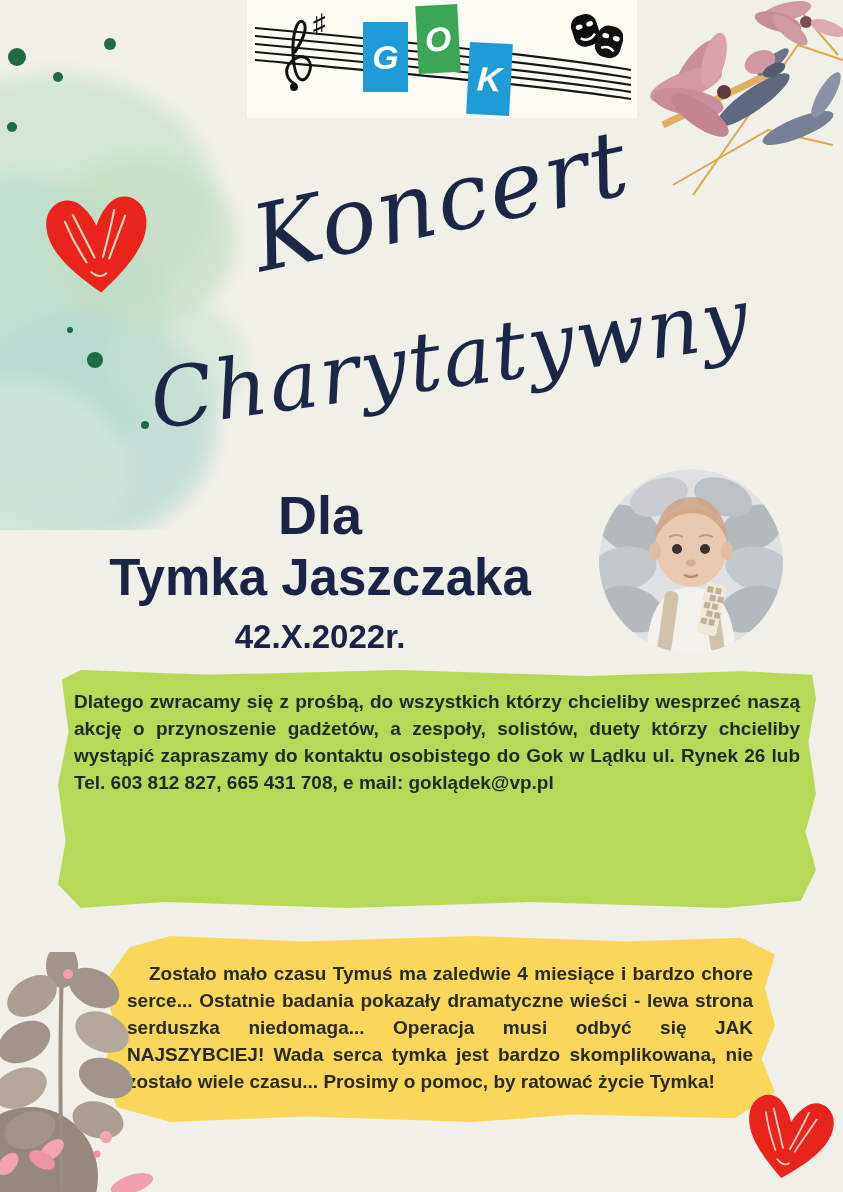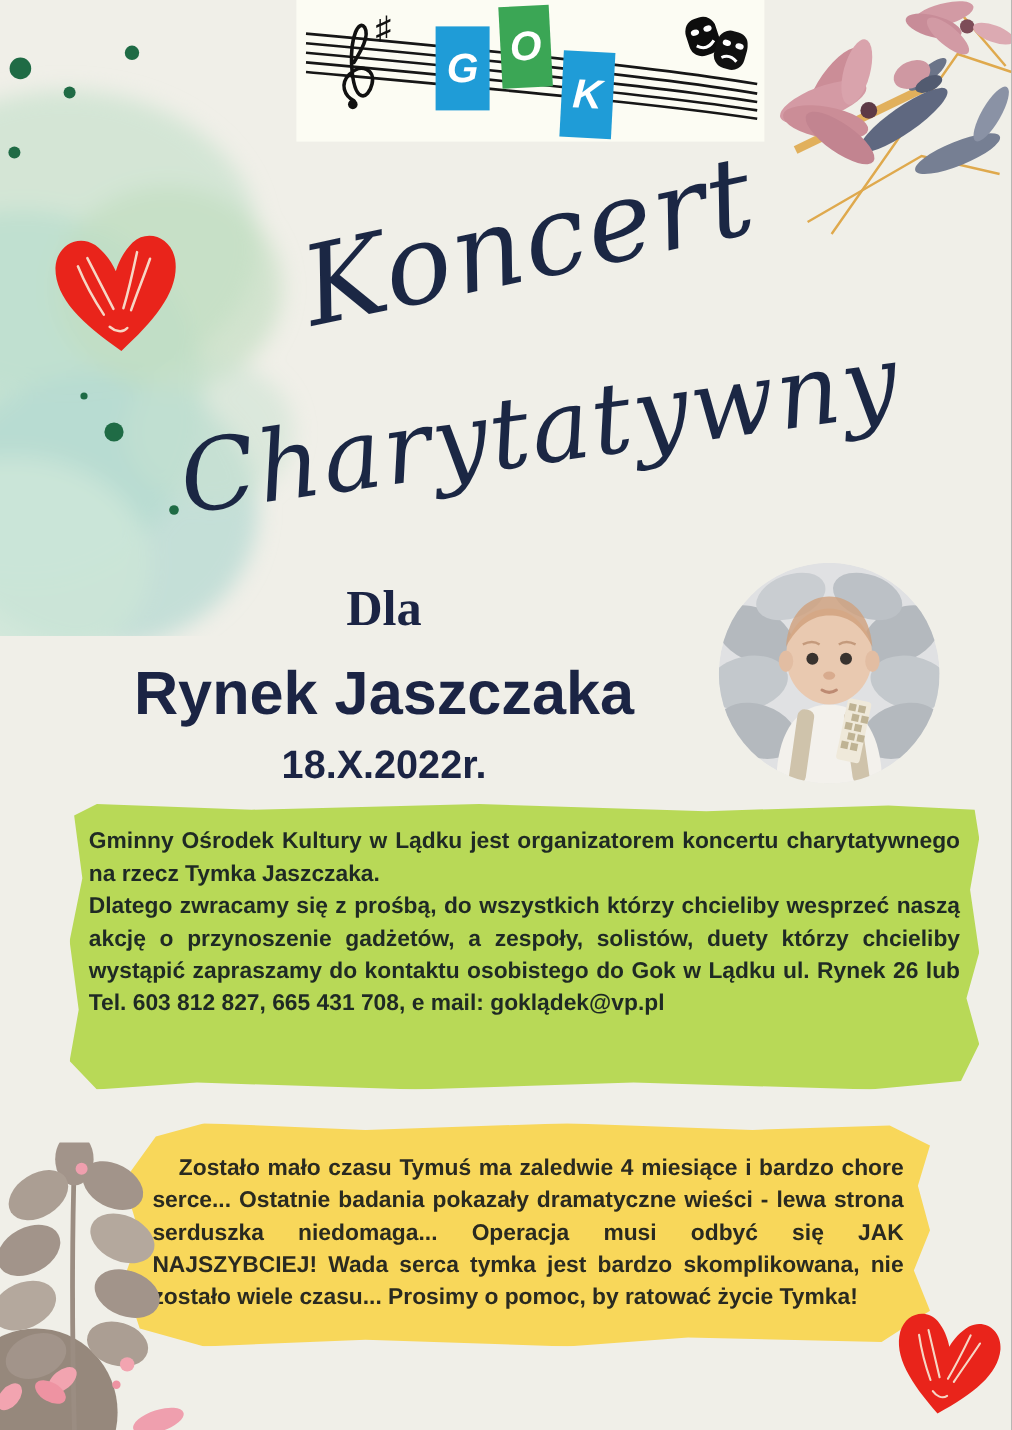--- a/index.html
+++ b/index.html
@@ -21,21 +21,21 @@
     color:#1e9ad5;font-weight:bold;font-style:italic;font-size:10px;line-height:12px;}
 
   
   .script{color:#1b2744;font-family:"DejaVu Serif",serif;font-style:italic;
     text-align:center;line-height:1;letter-spacing:2px;}
   .script-1{left:250px;top:158px;width:360px;font-size:92px;transform:rotate(-12deg);}
   .script-2{left:120px;top:318px;width:660px;font-size:82px;transform:rotate(-8deg);}
 
   
   .headline{color:#1b2444;font-weight:bold;text-align:center;}
-  .hl-dla{left:80px;top:484px;width:480px;font-size:42px;font-family:Liberation Serif, serif;}
+  .hl-dla{left:80px;top:484px;width:480px;font-size:54px;}
   .hl-name{left:50px;top:548px;width:540px;font-size:51px;}
   .hl-date{left:80px;top:618px;width:480px;font-size:33px;}
 
   
   .baby{left:599px;top:469px;width:184px;height:184px;border-radius:50%;overflow:hidden;}
 
   
   .block{font-weight:bold;color:#1f2a24;font-size:19px;line-height:27px;}
   .block p{margin:0;text-align:justify;}
   .green-block{left:58px;top:670px;width:758px;height:238px;background:#b8d957;
@@ -156,22 +156,22 @@
         <ellipse cx="43" cy="27" rx="3.5" ry="2.5" fill="#fff"></ellipse>
         <path d="M31,40 Q37,35 44,40" stroke="#fff" stroke-width="2.5" fill="none"></path>
       </g>
     </svg>
   </div>
 
   <div class="abs script script-1">Koncert</div>
   <div class="abs script script-2">Charytatywny</div>
 
   <div class="abs headline hl-dla">Dla</div>
-  <div class="abs headline hl-name">Rynek Jaszczaka</div>
-  <div class="abs headline hl-date">18.X.2022r.</div>
+  <div class="abs headline hl-name">Tymka Jaszczaka</div>
+  <div class="abs headline hl-date">42.X.2022r.</div>
 
   <div class="abs baby">
     <svg width="184" height="184" viewBox="0 0 184 184">
       <circle cx="92" cy="92" r="92" fill="#e0e1e3"></circle>
 
       <g fill="#b4b9be">
         <ellipse cx="30" cy="60" rx="34" ry="22" transform="rotate(25 30 60)"></ellipse>
         <ellipse cx="24" cy="100" rx="34" ry="22" transform="rotate(-12 24 100)" fill="#c3c8cc"></ellipse>
         <ellipse cx="32" cy="140" rx="34" ry="22" transform="rotate(18 32 140)"></ellipse>
         <ellipse cx="152" cy="60" rx="34" ry="22" transform="rotate(-25 152 60)"></ellipse>
@@ -208,21 +208,20 @@
       <circle cx="78" cy="80" r="5" fill="#39332f"></circle>
       <circle cx="106" cy="80" r="5" fill="#39332f"></circle>
       <path d="M70,68 Q78,64 84,68" stroke="#c49a7c" stroke-width="2" fill="none"></path>
       <path d="M100,68 Q106,64 114,68" stroke="#c49a7c" stroke-width="2" fill="none"></path>
       <ellipse cx="92" cy="94" rx="5" ry="3.5" fill="#d8ab8e"></ellipse>
       <path d="M86,106 Q92,110 98,106" stroke="#bd8a72" stroke-width="2.5" fill="none" stroke-linecap="round"></path>
     </svg>
   </div>
 
   <div class="abs block green-block">
-    <p>Gminny Ośrodek Kultury w Lądku jest organizatorem koncertu charytatywnego na rzecz Tymka Jaszczaka.</p>
     <p>Dlatego zwracamy się z prośbą, do wszystkich którzy chcieliby wesprzeć naszą akcję o przynoszenie gadżetów, a zespoły, solistów, duety którzy chcieliby wystąpić zapraszamy do kontaktu osobistego do Gok w Lądku ul. Rynek 26 lub Tel. 603 812 827, 665 431 708, e mail: goklądek@vp.pl</p>
   </div>
 
   <div class="abs block yellow-block">
     <p>Zostało mało czasu Tymuś ma zaledwie 4 miesiące i bardzo chore serce... Ostatnie badania pokazały dramatyczne wieści - lewa strona serduszka niedomaga... Operacja musi odbyć się JAK NAJSZYBCIEJ! Wada serca tymka jest bardzo skomplikowana, nie zostało wiele czasu... Prosimy o pomoc, by ratować życie Tymka!</p>
   </div>
 
   <svg class="abs" style="left:0;bottom:0" width="195" height="240" viewBox="0 0 195 240">
     <ellipse cx="30" cy="225" rx="68" ry="70" fill="#96887c"></ellipse>
     <path d="M62,240 C60,160 60,80 62,14" stroke="#9b8d82" stroke-width="4" fill="none"></path>

